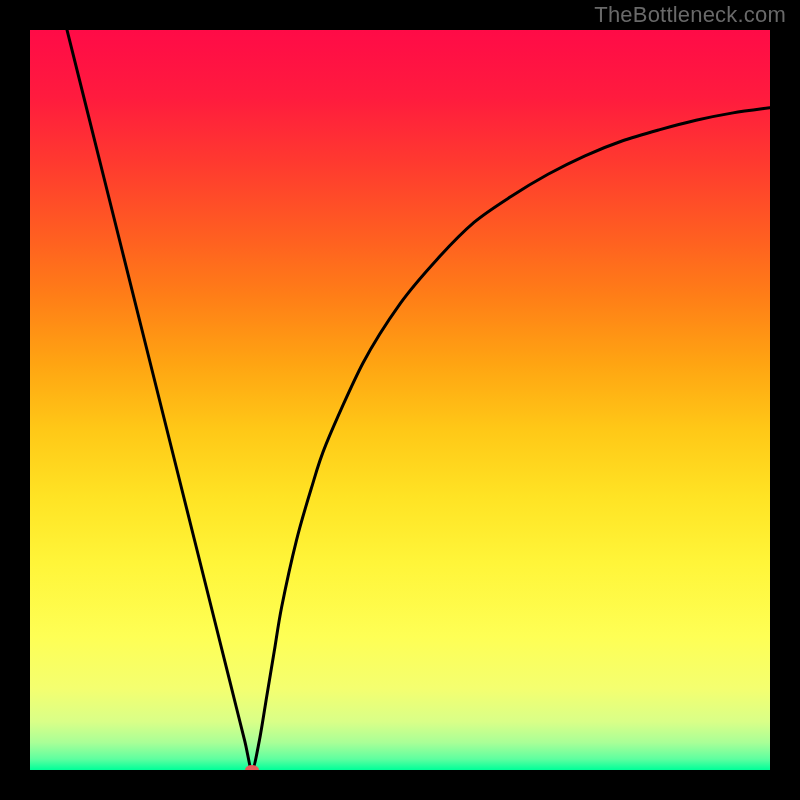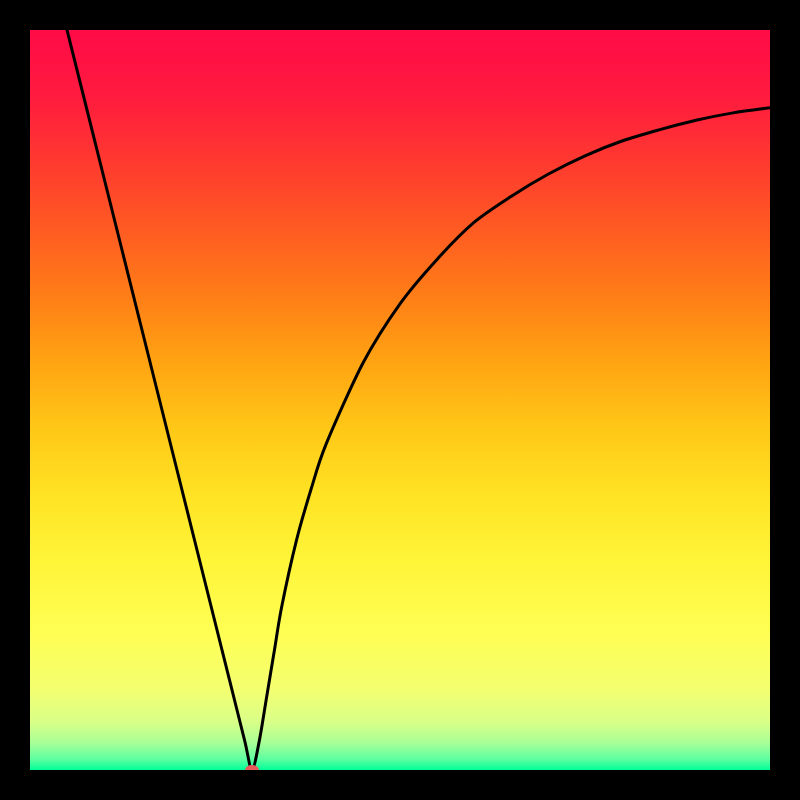--- a/index.html
+++ b/index.html
@@ -26,20 +26,21 @@
     top: 30px;
     width: 740px;
     height: 740px;
   }
   .plot svg { display: block; }
 </style>
 </head>
 <body>
 
 <div class="frame">
+  <div class="watermark">TheBottleneck.com</div>
   <div class="plot">
     <svg width="740" height="740" viewBox="0 0 740 740">
       <defs>
         <linearGradient id="bg-grad" x1="0" y1="0" x2="0" y2="1">
             <stop offset="0.00%" stop-color="#ff0b47"></stop>
             <stop offset="9.00%" stop-color="#ff1b3e"></stop>
             <stop offset="18.00%" stop-color="#ff3a2f"></stop>
             <stop offset="27.00%" stop-color="#ff5b22"></stop>
             <stop offset="36.00%" stop-color="#ff7e17"></stop>
             <stop offset="45.00%" stop-color="#ffa412"></stop>

